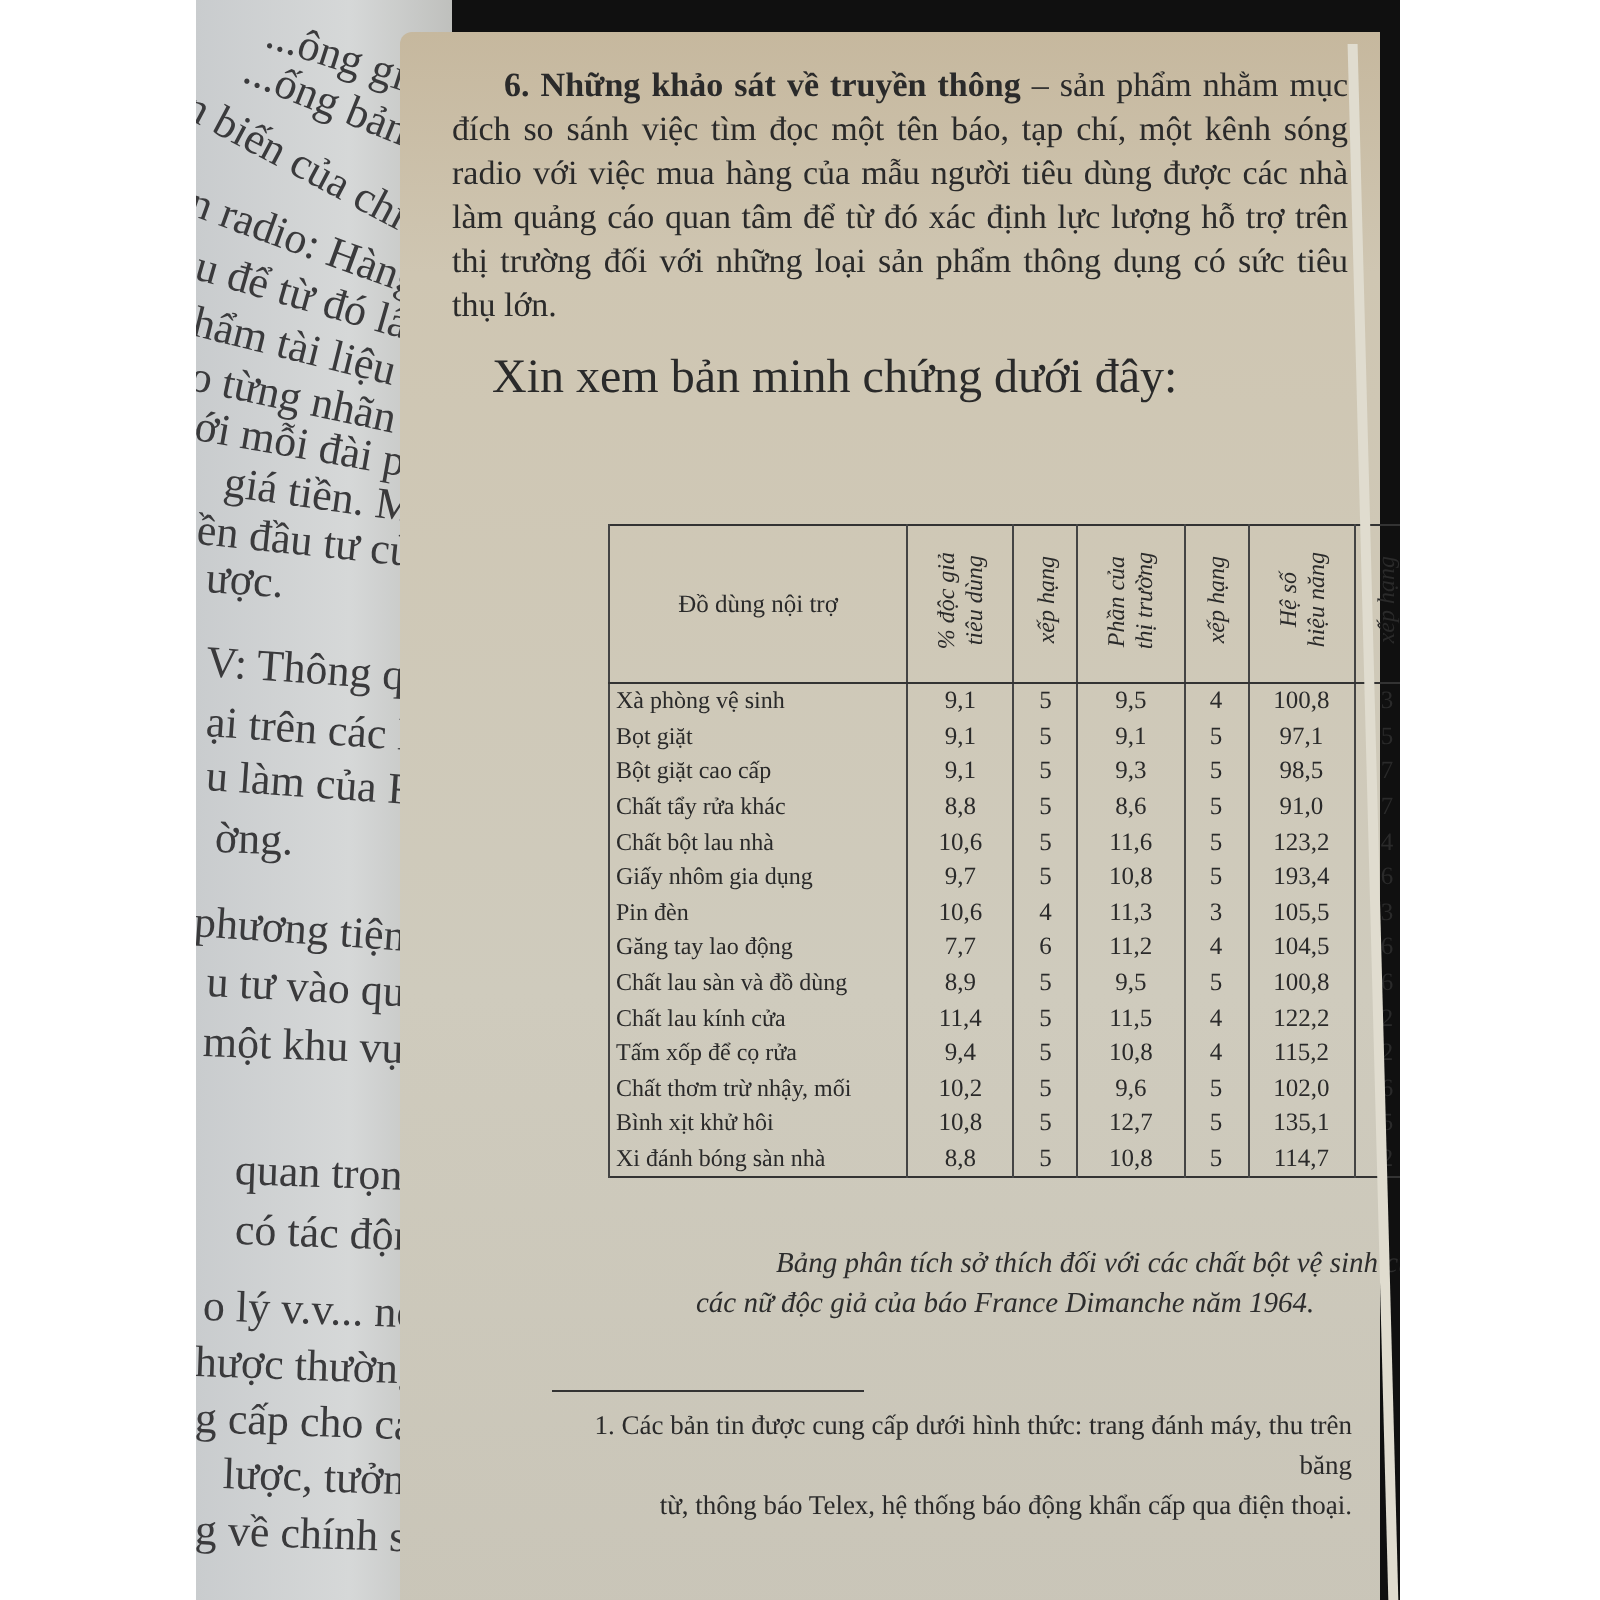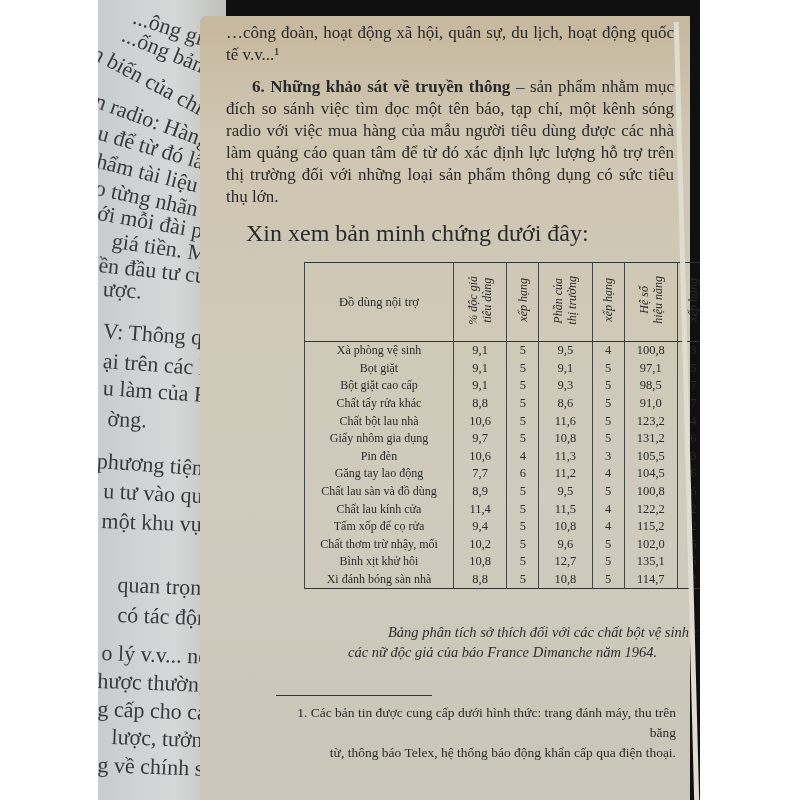--- a/index.html
+++ b/index.html
@@ -15,21 +15,21 @@
   .text { position:absolute; left:128px; top:22px; width:448px; color:#2a2a2a; font-size:17px; line-height:22px; }
   .para { margin:0; text-align:justify; }
   .bold { font-weight:bold; }
   .intro { margin-top:14px; font-size:24px; }
   table.data { position:absolute; left:104px; top:246px; width:406px; border-collapse:collapse; color:#2a2a2a; font-size:12.5px; border:1.5px solid #333;padding-left:46px; }
   table.data th, table.data td { border-left:1px solid #444; border-right:1px solid #444; padding:0 3px; }
   table.data thead th { height:78px; border-bottom:1.5px solid #333; font-weight:normal; font-style:italic; font-size:12px; }
   table.data thead th.first { font-style:normal; font-size:12.5px; text-align:center; width:142px; }
   .vert { writing-mode:vertical-rl; transform:rotate(180deg); white-space:pre-line; line-height:14px; display:inline-block; }
   table.data td { height:17.6px; text-align:center; }
-  table.data td.name { text-align:center; font-size:12px; }
+  table.data td.name { text-align:left; font-size:12px; }
   .caption { position:absolute; left:148px; top:606px; width:400px; font-style:italic; font-size:14.5px; color:#2d2d2d; line-height:20px; }
   .caption .l1 { padding-left:40px; display:block; }
   .fn-rule { position:absolute; left:76px; top:679px; width:156px; height:1px; background:#333; }
   .footnote { position:absolute; left:76px; top:687px; width:400px; font-size:13.5px; color:#2a2a2a; line-height:20px;text-align:right; }
   .footnote .ind { padding-left:10px; display:block; }
 </style>
 </head>
 <body>
 
 <div class="photo">
@@ -57,21 +57,20 @@
       <div class="left-line" style="left: 20px; top: 602px; transform: rotate(2deg); transform-origin: left top;">có tác động...</div>
       <div class="left-line" style="left: 4px; top: 640px; transform: rotate(2deg); transform-origin: left top;">o lý v.v... nếu...</div>
       <div class="left-line" style="left: 0px; top: 668px; transform: rotate(2deg); transform-origin: left top;">hược thường...</div>
       <div class="left-line" style="left: 0px; top: 696px; transform: rotate(2deg); transform-origin: left top;">g cấp cho các...</div>
       <div class="left-line" style="left: 14px; top: 724px; transform: rotate(2deg); transform-origin: left top;">lược, tưởng...</div>
       <div class="left-line" style="left: 0px; top: 752px; transform: rotate(2deg); transform-origin: left top;">g về chính s...</div>
     </div>
 
   <div class="right-page">
     <div class="text" style="left:26px;top:6px;width:448px;">
-      <p class="para">…công đoàn, hoạt động xã hội, quân sự, du lịch, hoạt động quốc tế v.v...¹</p>
       <p class="para" style="margin-top:10px;text-indent:26px;"><span class="bold">6. Những khảo sát về truyền thông</span><span> – sản phẩm nhằm mục đích so sánh việc tìm đọc một tên báo, tạp chí, một kênh sóng radio với việc mua hàng của mẫu người tiêu dùng được các nhà làm quảng cáo quan tâm để từ đó xác định lực lượng hỗ trợ trên thị trường đối với những loại sản phẩm thông dụng có sức tiêu thụ lớn.</span></p>
       <p class="para intro" style="text-indent:20px;">Xin xem bản minh chứng dưới đây:</p>
     </div>
 
     <table class="data">
       <thead>
         <tr>
           <th class="first">Đồ dùng nội trợ</th>
           <th><span class="vert">% độc giả
 tiêu dùng</span></th>
@@ -129,21 +128,21 @@
             <td>5</td>
             <td>123,2</td>
             <td>4</td>
           </tr>
           <tr>
             <td class="name">Giấy nhôm gia dụng</td>
             <td>9,7</td>
             <td>5</td>
             <td>10,8</td>
             <td>5</td>
-            <td>131,2</td>
+            <td>193,4</td>
             <td>6</td>
           </tr>
           <tr>
             <td class="name">Pin đèn</td>
             <td>10,6</td>
             <td>4</td>
             <td>11,3</td>
             <td>3</td>
             <td>105,5</td>
             <td>3</td>

